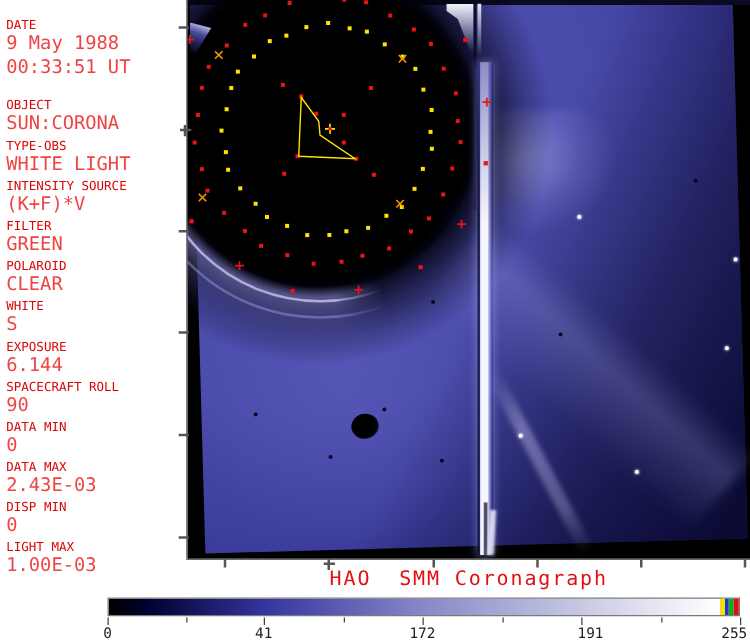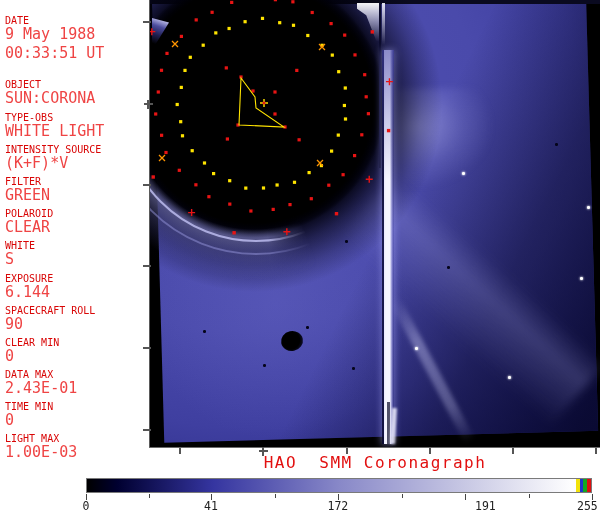--- a/index.html
+++ b/index.html
@@ -147,31 +147,31 @@
     <div class="flabel">EXPOSURE</div>
     <div class="fvalue">6.144</div>
   </div>
 
   <div class="field">
     <div class="flabel">SPACECRAFT ROLL</div>
     <div class="fvalue">90</div>
   </div>
 
   <div class="field">
-    <div class="flabel">CLEAR MIN</div>
+    <div class="flabel">DATA MIN</div>
     <div class="fvalue">0</div>
   </div>
 
   <div class="field">
     <div class="flabel">DATA MAX</div>
-    <div class="fvalue">2.43E-01</div>
-  </div>
-
-  <div class="field">
-    <div class="flabel">TIME MIN</div>
+    <div class="fvalue">2.43E-03</div>
+  </div>
+
+  <div class="field">
+    <div class="flabel">DISP MIN</div>
     <div class="fvalue">0</div>
   </div>
 
   <div class="field">
     <div class="flabel">LIGHT MAX</div>
     <div class="fvalue">1.00E-03</div>
   </div>
 </div>
 </aside>
 
@@ -346,16 +346,16 @@
     <div class="cb-tick" style="left: 148.506px; top: 494px; height: 4px;"></div>
     <div class="cb-label" style="left: 82.5px;">0</div>
     <div class="cb-tick" style="left: 211.012px; top: 494px; height: 6px;"></div>
     <div class="cb-tick" style="left: 274.51px; top: 494px; height: 4px;"></div>
     <div class="cb-label" style="left: 204.012px;">41</div>
     <div class="cb-tick" style="left: 338.008px; top: 494px; height: 6px;"></div>
     <div class="cb-tick" style="left: 401.506px; top: 494px; height: 4px;"></div>
     <div class="cb-label" style="left: 327.508px;">172</div>
     <div class="cb-tick" style="left: 465.004px; top: 494px; height: 6px;"></div>
     <div class="cb-tick" style="left: 528.502px; top: 494px; height: 4px;"></div>
-    <div class="cb-label" style="left: 475px;">191</div>
+    <div class="cb-label" style="left: 462px;">191</div>
     <div class="cb-tick" style="left: 592px; top: 494px; height: 6px;"></div>
     <div class="cb-label" style="left: 577px;">255</div>
   </div>
 
 </body></html>

